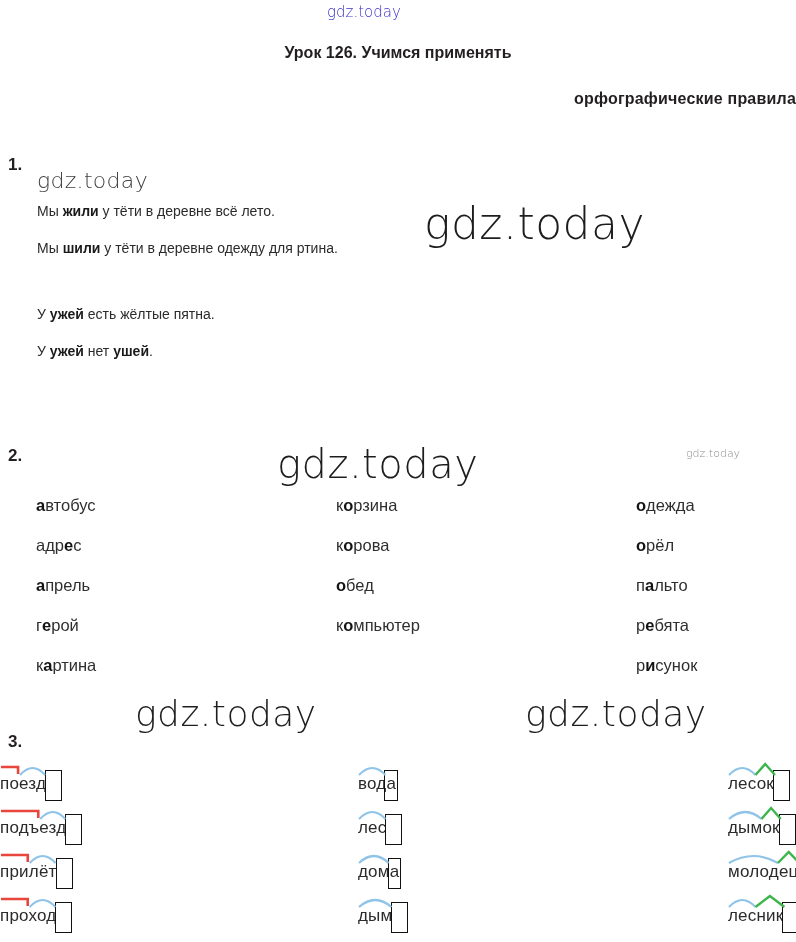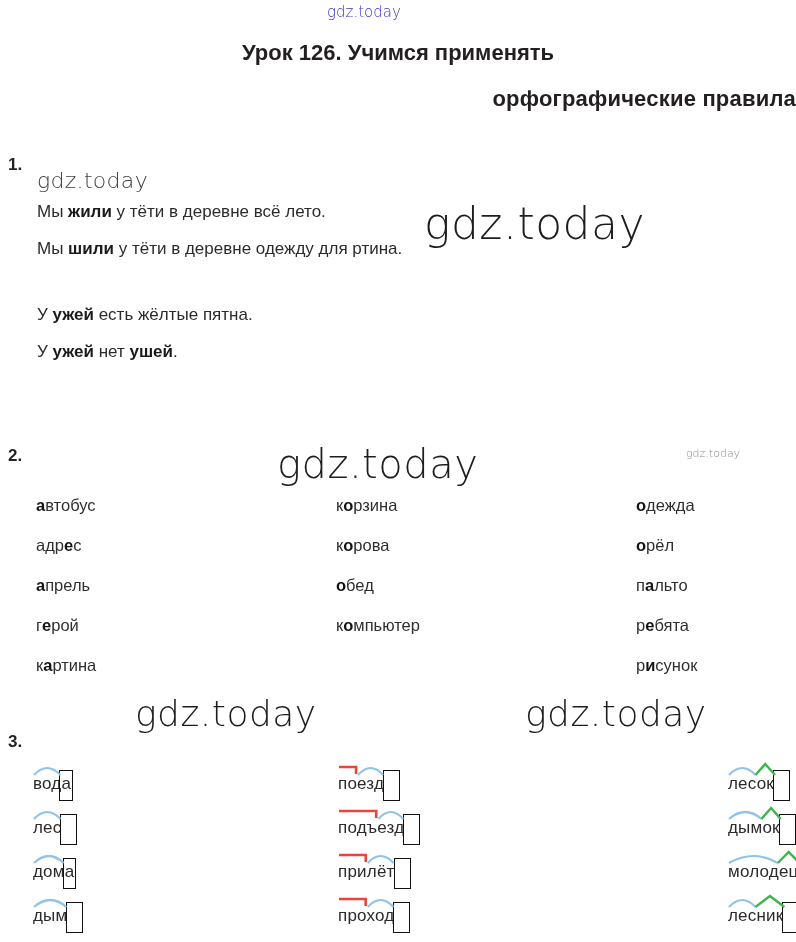--- a/index.html
+++ b/index.html
@@ -70,21 +70,21 @@
     color: #3f3f3f;
     letter-spacing: 0.3px;
   }
 
   
   .title {
     position: absolute;
     left: 0; top: 30px;
     width: 796px;
     text-align: center;
-    font-size: 22px;
+    font-size: 16px;
     font-weight: bold;
     line-height: 46px;
     color: #231f20;
   }
   .title-line2 { letter-spacing: 0.2px; text-align: right; }
 
   
   .ex-num {
     position: absolute;
     font-size: 17px;
@@ -95,21 +95,21 @@
   #ex2-num { left: 8px;  top: 446px; }
   #ex3-num { left: 8px;  top: 732px; }
 
   
   #ex1 {
     position: absolute;
     left: 37px; top: 193px;
     width: 640px;
   }
   #ex1 .sent {
-    font-size: 17px;
+    font-size: 14px;
     line-height: 37px;
     color: #2b2b2b;
     white-space: nowrap;
   }
   #ex1 .sent b { font-weight: bold; color: #1a1a1a; }
   #ex1 .gap { height: 29px; }
 
   
   #ex2 {
     position: absolute;
@@ -214,50 +214,20 @@
   <div class="wordcol" id="wordcol-2">
       <div class="word"><b>о</b><span>дежда</span></div>
       <div class="word"><b>о</b><span>рёл</span></div>
       <div class="word"><span>п</span><b>а</b><span>льто</span></div>
       <div class="word"><span>р</span><b>е</b><span>бята</span></div>
       <div class="word"><span>р</span><b>и</b><span>сунок</span></div>
     </div>
 </div>
 
 <div id="ex3">
-  <div class="morphcol" id="morphcol-0">
-      <div class="morphword">
-        <div class="mw-text">вода</div>
-        <div class="mw-box" style="border-color: rgb(17, 17, 17); left: 26.4531px; width: 11.6562px;"></div>
-        <svg class="mw-svg" width="68.109375" height="44">
-          <path d="M 1 11 Q 14.2265625 -3 27.453125 11" stroke="#8fc4e8" stroke-width="2.2" fill="none"></path>
-        </svg>
-      </div>
-      <div class="morphword">
-        <div class="mw-text">лес</div>
-        <div class="mw-box" style="border-color: rgb(17, 17, 17); left: 27.4844px; width: 15px;"></div>
-        <svg class="mw-svg" width="58.484375" height="44">
-          <path d="M 1 11 Q 14.2421875 -3 27.484375 11" stroke="#8fc4e8" stroke-width="2.2" fill="none"></path>
-        </svg>
-      </div>
-      <div class="morphword">
-        <div class="mw-text">дома</div>
-        <div class="mw-box" style="border-color: rgb(17, 17, 17); left: 29.6719px; width: 11.6562px;"></div>
-        <svg class="mw-svg" width="71.328125" height="44">
-          <path d="M 1 11 Q 15.8359375 -3 30.671875 11" stroke="#8fc4e8" stroke-width="2.2" fill="none"></path>
-        </svg>
-      </div>
-      <div class="morphword">
-        <div class="mw-text">дым</div>
-        <div class="mw-box" style="border-color: rgb(17, 17, 17); left: 33.4375px; width: 15px;"></div>
-        <svg class="mw-svg" width="64.4375" height="44">
-          <path d="M 1 11 Q 17.21875 -3 33.4375 11" stroke="#8fc4e8" stroke-width="2.2" fill="none"></path>
-        </svg>
-      </div>
-    </div>
   <div class="morphcol" id="morphcol-1">
       <div class="morphword">
         <div class="mw-text">поезд</div>
         <div class="mw-box" style="border-color: rgb(17, 17, 17); left: 45.0938px; width: 15px;"></div>
         <svg class="mw-svg" width="76.09375" height="44">
           <path d="M 1 3 L 18.0625 3 L 18.0625 10" stroke="#e8453c" stroke-width="2.6" fill="none" stroke-linecap="butt"></path>
           <path d="M 20.0625 11 Q 32.578125 -3 45.09375 11" stroke="#8fc4e8" stroke-width="2.2" fill="none"></path>
         </svg>
       </div>
       <div class="morphword">
@@ -278,20 +248,50 @@
       </div>
       <div class="morphword">
         <div class="mw-text">проход</div>
         <div class="mw-box" style="border-color: rgb(17, 17, 17); left: 55.4375px; width: 15px;"></div>
         <svg class="mw-svg" width="86.4375" height="44">
           <path d="M 1 3 L 27.71875 3 L 27.71875 10" stroke="#e8453c" stroke-width="2.6" fill="none" stroke-linecap="butt"></path>
           <path d="M 29.71875 11 Q 42.578125 -3 55.4375 11" stroke="#8fc4e8" stroke-width="2.2" fill="none"></path>
         </svg>
       </div>
     </div>
+  <div class="morphcol" id="morphcol-0">
+      <div class="morphword">
+        <div class="mw-text">вода</div>
+        <div class="mw-box" style="border-color: rgb(17, 17, 17); left: 26.4531px; width: 11.6562px;"></div>
+        <svg class="mw-svg" width="68.109375" height="44">
+          <path d="M 1 11 Q 14.2265625 -3 27.453125 11" stroke="#8fc4e8" stroke-width="2.2" fill="none"></path>
+        </svg>
+      </div>
+      <div class="morphword">
+        <div class="mw-text">лес</div>
+        <div class="mw-box" style="border-color: rgb(17, 17, 17); left: 27.4844px; width: 15px;"></div>
+        <svg class="mw-svg" width="58.484375" height="44">
+          <path d="M 1 11 Q 14.2421875 -3 27.484375 11" stroke="#8fc4e8" stroke-width="2.2" fill="none"></path>
+        </svg>
+      </div>
+      <div class="morphword">
+        <div class="mw-text">дома</div>
+        <div class="mw-box" style="border-color: rgb(17, 17, 17); left: 29.6719px; width: 11.6562px;"></div>
+        <svg class="mw-svg" width="71.328125" height="44">
+          <path d="M 1 11 Q 15.8359375 -3 30.671875 11" stroke="#8fc4e8" stroke-width="2.2" fill="none"></path>
+        </svg>
+      </div>
+      <div class="morphword">
+        <div class="mw-text">дым</div>
+        <div class="mw-box" style="border-color: rgb(17, 17, 17); left: 33.4375px; width: 15px;"></div>
+        <svg class="mw-svg" width="64.4375" height="44">
+          <path d="M 1 11 Q 17.21875 -3 33.4375 11" stroke="#8fc4e8" stroke-width="2.2" fill="none"></path>
+        </svg>
+      </div>
+    </div>
   <div class="morphcol" id="morphcol-2">
       <div class="morphword">
         <div class="mw-text">лесок</div>
         <div class="mw-box" style="border-color: rgb(17, 17, 17); left: 44.9688px; width: 15px;"></div>
         <svg class="mw-svg" width="75.96875" height="44">
           <path d="M 1 11 Q 14.2421875 -3 27.484375 11" stroke="#8fc4e8" stroke-width="2.2" fill="none"></path>
           <path d="M 27.484375 11 L 37.2265625 0 L 46.96875 11" stroke="#3cb54a" stroke-width="2.4" fill="none" stroke-linejoin="miter"></path>
         </svg>
       </div>
       <div class="morphword">

